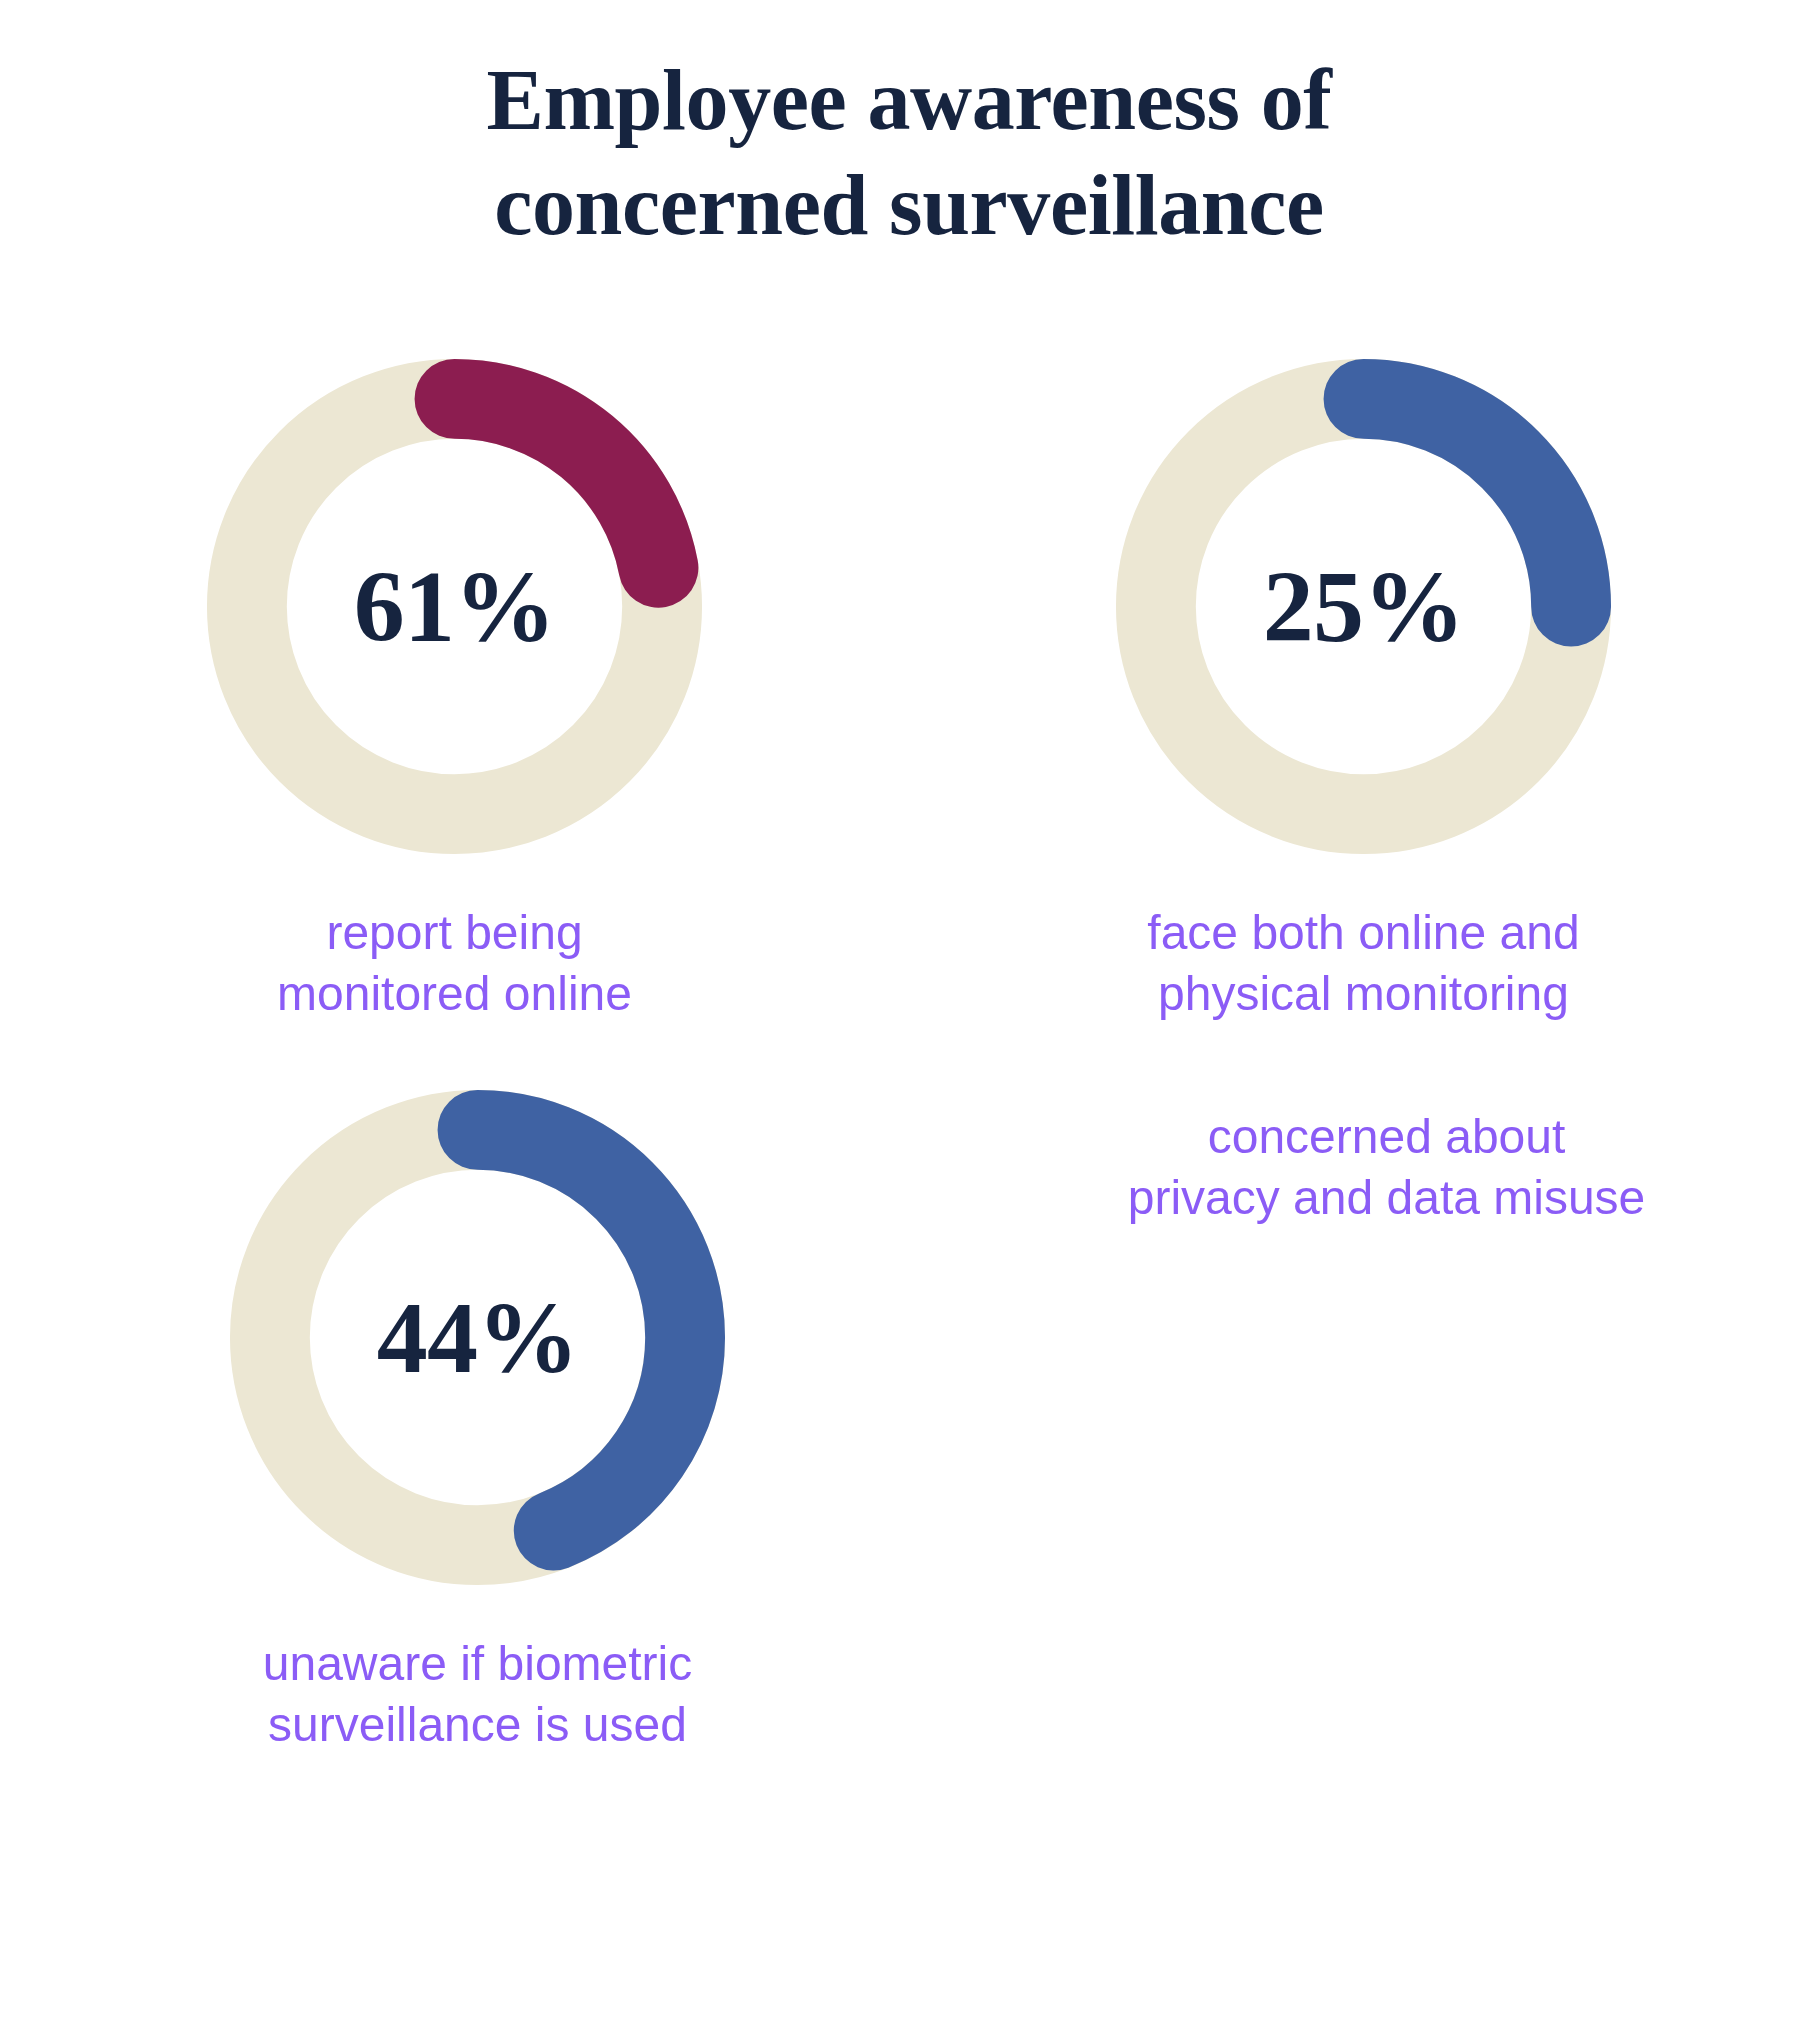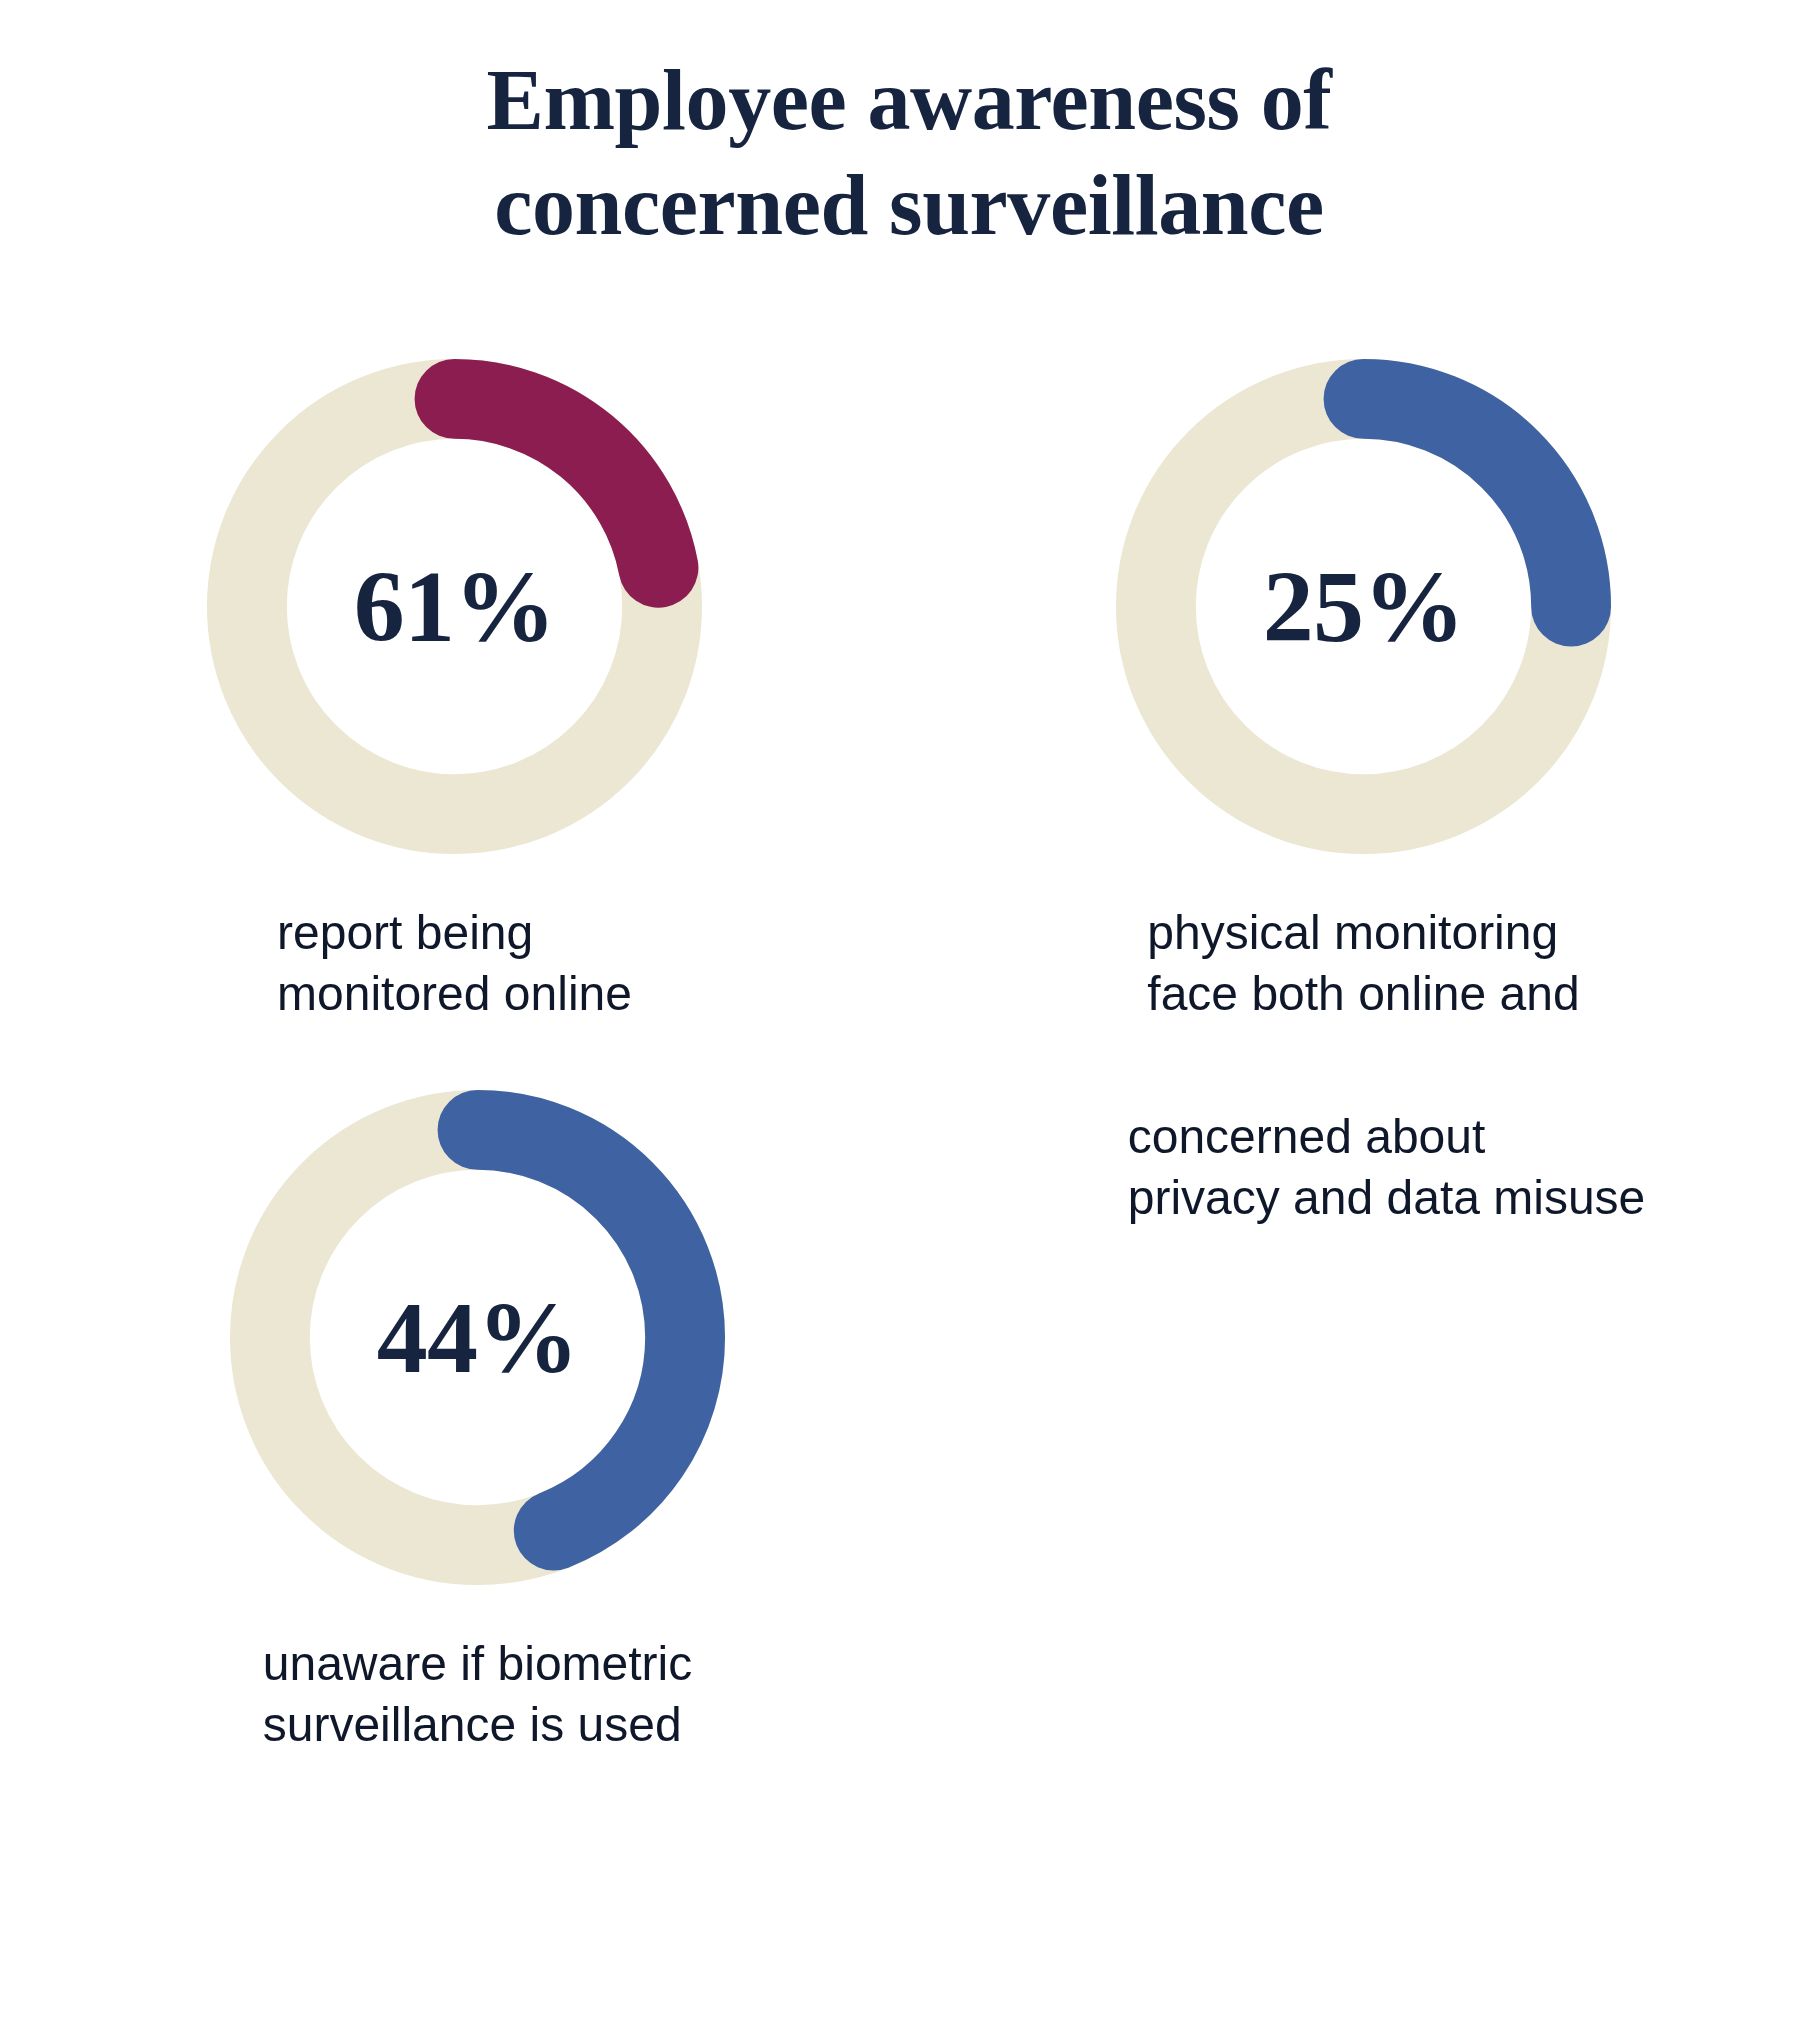--- a/index.html
+++ b/index.html
@@ -75,22 +75,22 @@
     font-family: "Liberation Serif", serif;
     font-weight: bold;
     font-size: 102px;
     color: #16243f;
     letter-spacing: -0.8px;
   }
   .caption {
     margin-top: 32px;
     font-size: 48px;
     line-height: 1.28;
-    text-align: left;
-    color: #0f172a;
+    text-align: center;
+    color: #8b5cf6;
     font-weight: 400;
     max-width: 607px;
   }
   .caption-line {
     display: block;
   }
 </style>
 </head>
 <body>
 
@@ -119,22 +119,22 @@
 
     <div class="cell">
       <div class="donut-wrap">
         <svg viewBox="0 0 660 660">
           <circle cx="330" cy="330" r="260" fill="none" stroke="#ece7d3" stroke-width="100"></circle>
           <circle class="arc" cx="330" cy="330" r="260" fill="none" stroke="#3f62a3" stroke-width="100" stroke-linecap="round" transform="rotate(-90 330 330)" stroke-dasharray="408.4070449666731 1633.6281798666923"></circle>
         </svg>
         <div class="donut-value">25%</div>
       </div>
       <div class="caption">
+        <span class="caption-line">face both online and</span>
         <span class="caption-line">physical monitoring</span>
-        <span class="caption-line">face both online and</span>
       </div>
     </div>
 
     <div class="cell row2">
       <div class="donut-wrap">
         <svg viewBox="0 0 660 660">
           <circle cx="330" cy="330" r="260" fill="none" stroke="#ece7d3" stroke-width="100"></circle>
           <circle class="arc" cx="330" cy="330" r="260" fill="none" stroke="#3f62a3" stroke-width="100" stroke-linecap="round" transform="rotate(-90 330 330)" stroke-dasharray="718.7963991413446 1633.6281798666923"></circle>
         </svg>
         <div class="donut-value">44%</div>

